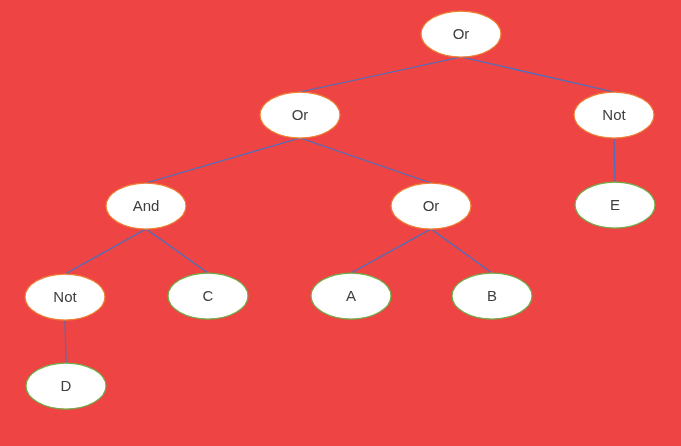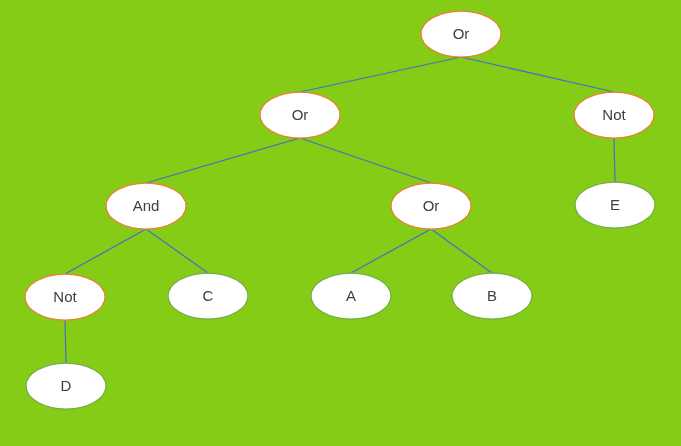--- a/index.html
+++ b/index.html
@@ -4,21 +4,21 @@
 <style>
   html, body {
     margin: 0;
     padding: 0;
     background: #ffffff;
   }
   .canvas {
     position: relative;
     width: 681px;
     height: 446px;
-    background: #84cc16;
+    background: #ef4444;
     overflow: hidden;
     font-family: "Liberation Sans", sans-serif;
   }
   .canvas svg {
     display: block;
     width: 681px;
     height: 446px;
   }
   .canvas svg text {
     font-family: "Liberation Sans", sans-serif;

